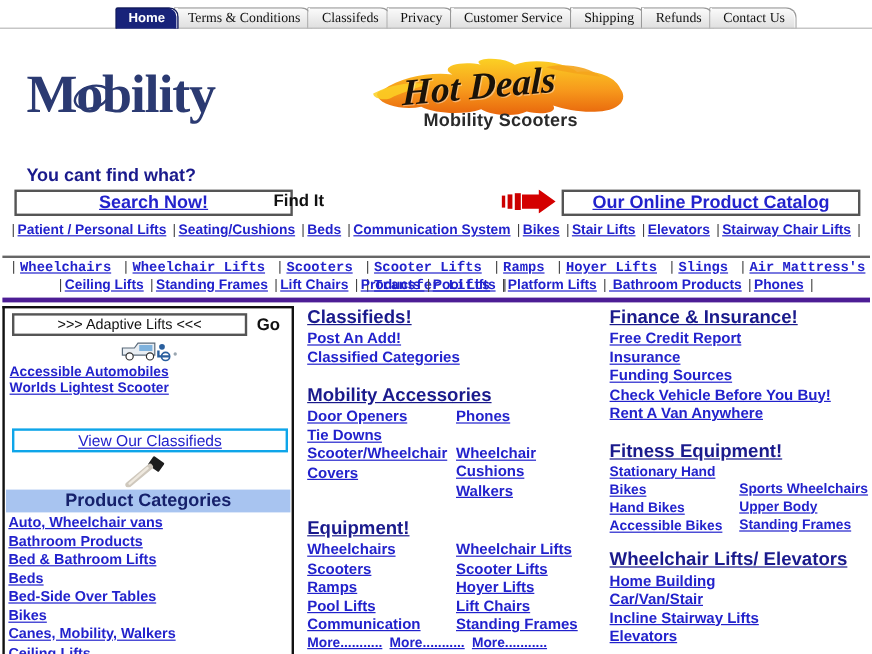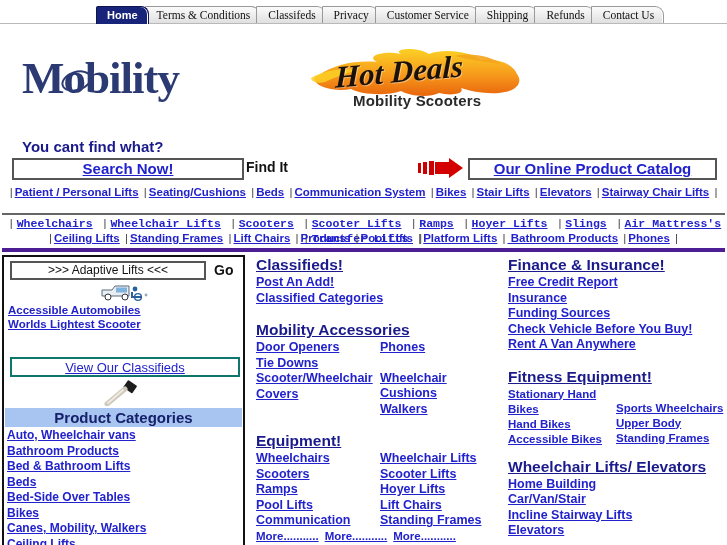--- a/index.html
+++ b/index.html
@@ -141,21 +141,21 @@
     font-size: 15px;
     font-weight: bold;
     line-height: 18px;
     height: 18px;
   }
   .boxbtn a { color: #2222cc; }
   #search-now-box { left: 12px; top: 158px; width: 228px; }
   #catalog-box   { left: 468px; top: 158px; width: 245px; }
   .findit {
     position: absolute;
-    left: 246px; top: 159px;
+    left: 228px; top: 159px;
     font-size: 14px; font-weight: bold; color: #111;
   }
   .redarrow { position: absolute; left: 418px; top: 158px; width: 46px; height: 20px; }
 
   
   .navrow {
     position: absolute;
     left: 0; width: 727px;
     text-align: center;
     font-size: 11.5px;
@@ -213,21 +213,21 @@
   .sb-link {
     display: block;
     font-size: 11.5px;
     font-weight: bold;
     line-height: 14px;
     padding-left: 4px;
   }
   .sb-classbtn {
     margin: 26px 4px 0 6px;
     width: 230px; height: 20px;
-    border: 2px solid #0f766e;
+    border: 2px solid #0ea5e9;
     box-sizing: border-box;
     text-align: center;
     line-height: 17px;
     font-size: 13px;
   }
   .gavel-icon { margin: 3px auto 2px; display: block; width: 42px; height: 26px; }
   .pc-header {
     background: #a8c4f0;
     text-align: center;
     font-size: 15px;

